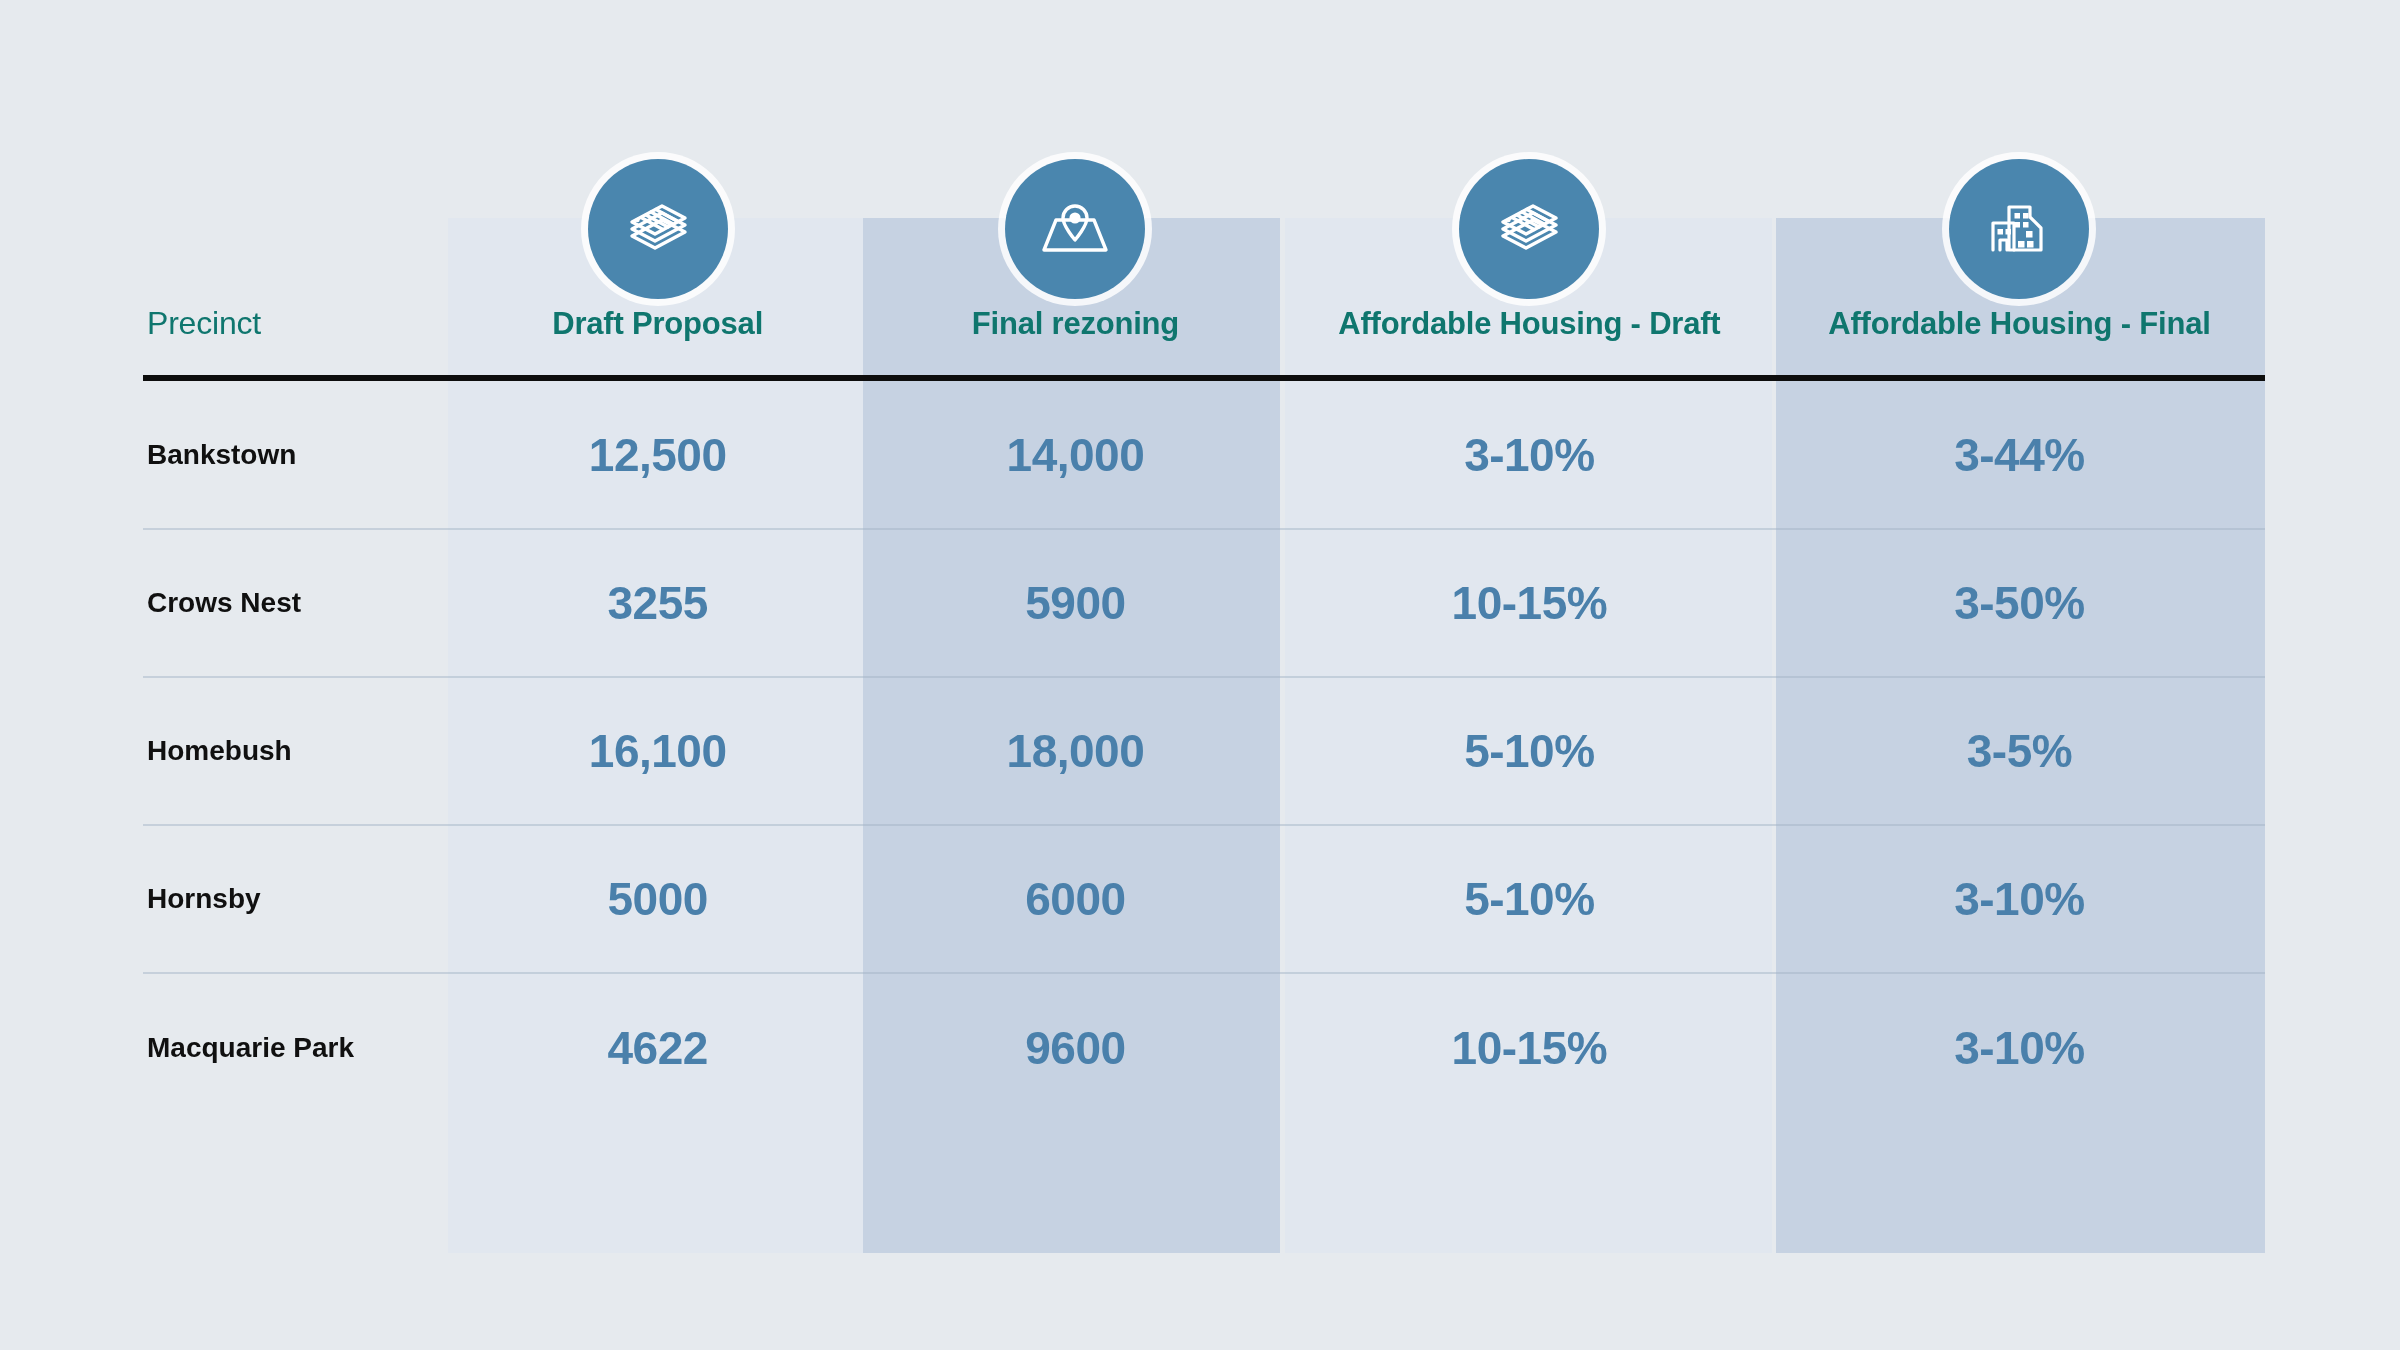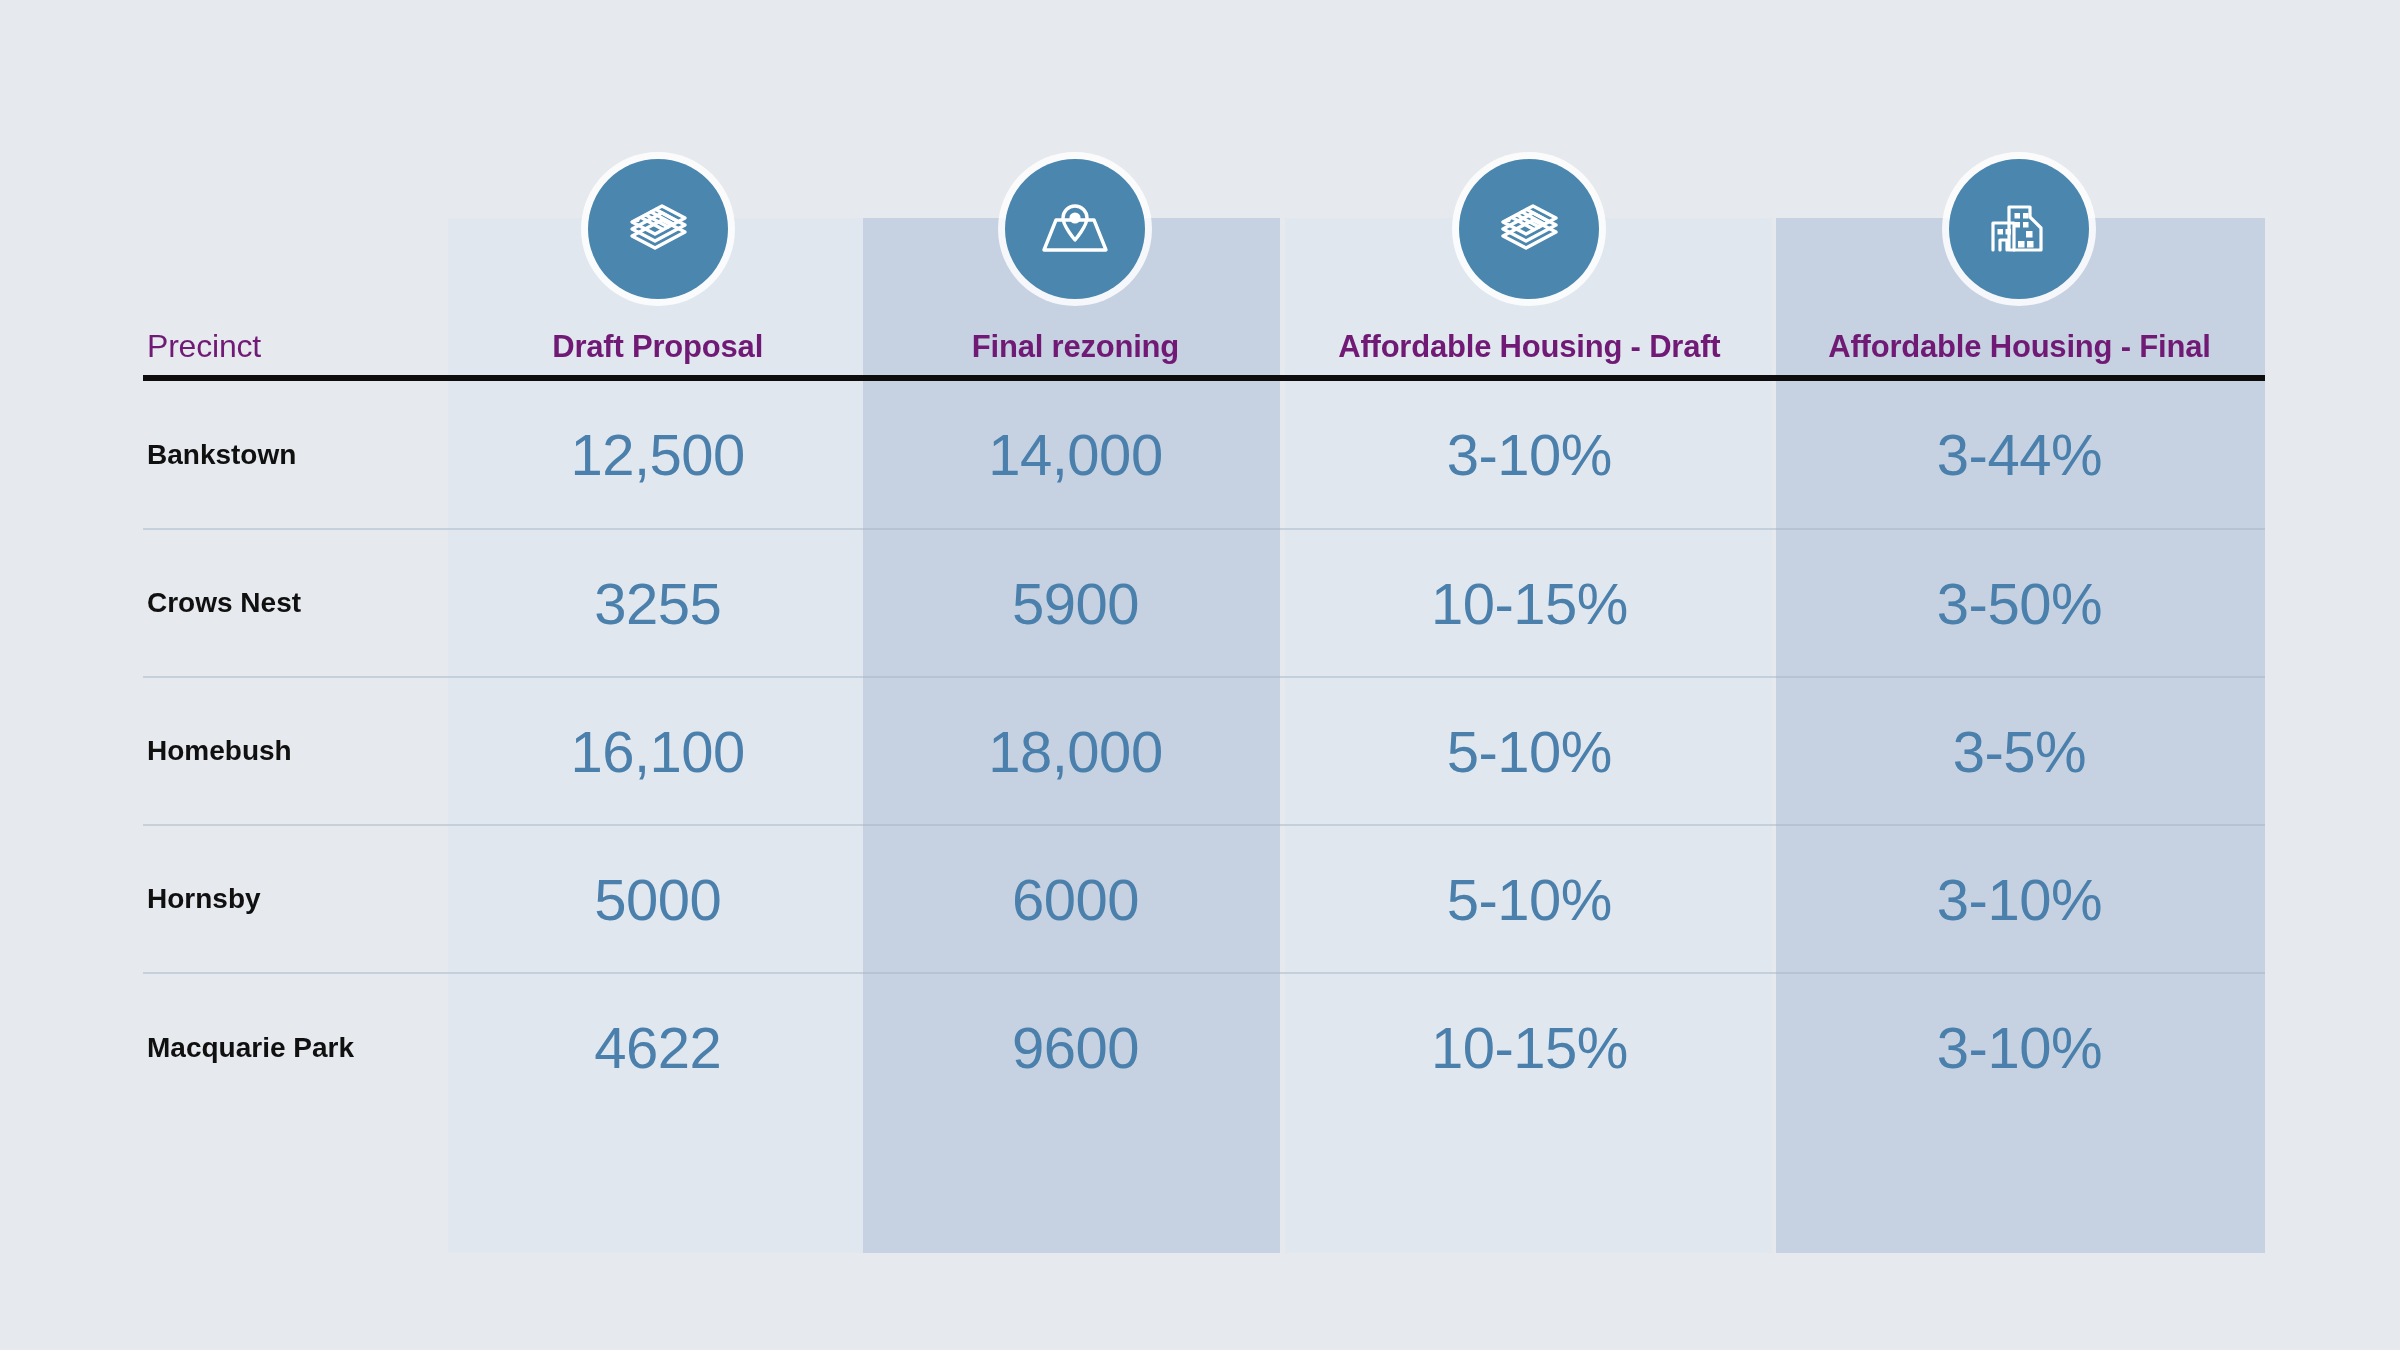--- a/index.html
+++ b/index.html
@@ -85,23 +85,23 @@
     left: 50%;
     top: 50%;
     transform: translate(-50%, -50%);
     display: block;
   }
 
   
   th.head {
     font-size: 31px;
     font-weight: bold;
-    color: #701a75;
+    color: #0f766e;
     text-align: center;
-    padding: 0 0 10px 0;
+    padding: 0 0 33px 0;
     height: 70px;
     vertical-align: bottom;
     letter-spacing: -0.2px;
   }
   th.head.precinct-head {
     text-align: left;
     font-weight: normal;
     font-size: 32px;
     padding-left: 4px;
   }
@@ -117,22 +117,22 @@
   td.precinct-cell {
     font-size: 28px;
     font-weight: bold;
     color: #101010;
     text-align: left;
     padding: 0 0 0 4px;
     line-height: 1.28;
     vertical-align: middle;
   }
   td.value-cell {
-    font-size: 58px;
-    font-weight: normal;
+    font-size: 46px;
+    font-weight: bold;
     color: #4a80ab;
     text-align: center;
     vertical-align: middle;
     letter-spacing: -0.5px;
   }
   tr.data-row { height: 148px; }
   tr.data-row td { border-top: 2px solid rgba(160,178,196,0.45); }
   tr.data-row:first-of-type td { border-top: none; }
 </style>
 </head>

